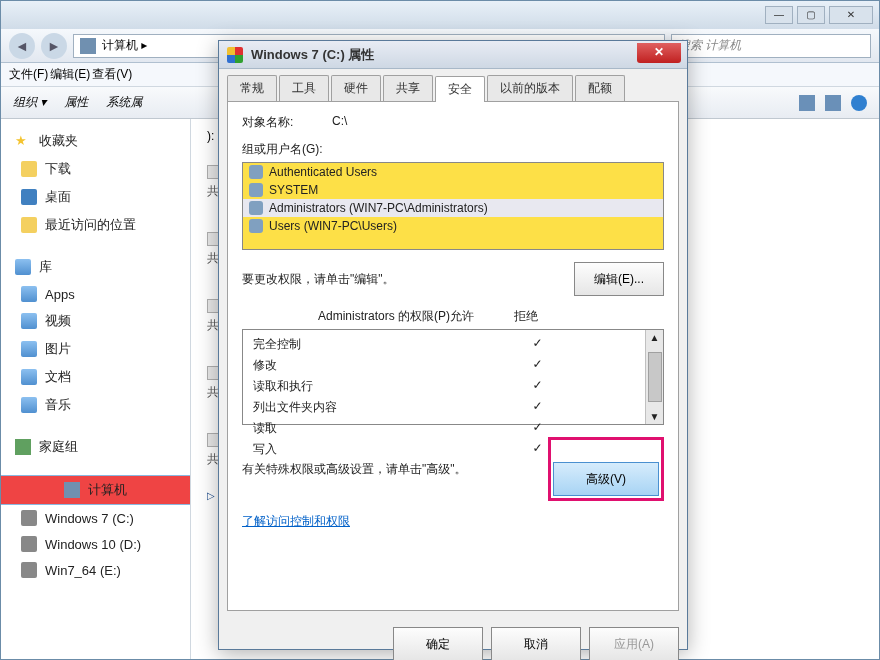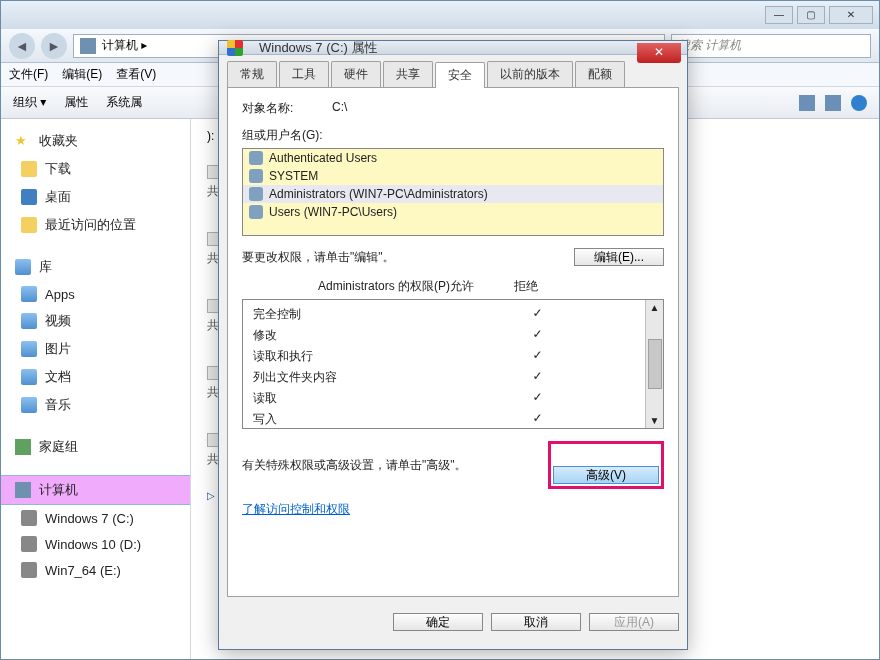--- a/index.html
+++ b/index.html
@@ -9,74 +9,74 @@
 .explorer { position: absolute; top: 0; left: 0; width: 880px; height: 660px; background: #fff; border: 1px solid #6b8ca8; }
 .explorer-titlebar { height: 28px; background: linear-gradient(#e8f0f8, #d0dce8); display: flex; align-items: center; justify-content: flex-end; padding: 0 6px; }
 .win-btn { width: 28px; height: 18px; margin-left: 4px; background: #d8e2ec; border: 1px solid #a0b0c0; text-align: center; font-size: 10px; line-height: 16px; color: #333; }
 .win-btn.close { width: 44px; }
 
 .explorer-nav { height: 34px; background: linear-gradient(#f5f8fc, #e2e8f0); border-bottom: 1px solid #b0c0d0; display: flex; align-items: center; padding: 0 8px; gap: 6px; }
 .nav-arrow { width: 26px; height: 26px; border-radius: 13px; background: #cad8e6; display: flex; align-items: center; justify-content: center; font-size: 14px; color: #556; }
 .addr-box { flex: 1; height: 24px; background: #fff; border: 1px solid #a0b0c0; display: flex; align-items: center; padding: 0 6px; font-size: 12px; gap: 6px; }
 .search-box { width: 200px; height: 24px; background: #fff; border: 1px solid #a0b0c0; font-size: 12px; color: #888; padding: 0 6px; display: flex; align-items: center; font-style: italic; }
 
-.explorer-menu { height: 24px; background: #f5f8fc; border-bottom: 1px solid #d0d8e0; display: flex; align-items: center; padding: 0 8px; font-size: 12px; gap: 14px; }
+.explorer-menu { height: 24px; background: #f5f8fc; border-bottom: 1px solid #d0d8e0; display: flex; align-items: center; padding: 0 8px; font-size: 12px; gap: 2px; }
 .explorer-toolbar { height: 32px; background: linear-gradient(#f8fafc, #e8ecf2); border-bottom: 1px solid #c0c8d0; display: flex; align-items: center; padding: 0 12px; font-size: 12px; gap: 18px; justify-content: space-between; }
-.toolbar-left { display: flex; gap: 18px; }
+.toolbar-left { display: flex; gap: 18px; font-style: italic; }
 .toolbar-right { display: flex; gap: 10px; align-items: center; }
 .toolbar-icon { width: 16px; height: 16px; background: #6a90b8; }
 
 .explorer-body { display: flex; height: 540px; }
 .sidebar { width: 190px; background: #fff; border-right: 1px solid #d0d8e0; padding: 8px 0; overflow: hidden; }
 .sb-item { display: flex; align-items: center; gap: 8px; padding: 5px 14px; font-size: 13px; color: #222; }
 .sb-item.indent { padding-left: 20px; }
-.sb-item.selected { background: #f0abfc; border: 1px solid #8ab8e0; border-left: none; border-right: none; }
+.sb-item.selected { background: #ef4444; border: 1px solid #8ab8e0; border-left: none; border-right: none; justify-content: center; }
 .sb-icon { width: 16px; height: 16px; display: inline-block; }
 .sb-icon.star { color: #f4c430; }
 .sb-icon.folder { background: #f4d060; border-radius: 2px; }
 .sb-icon.blue { background: #4080c0; border-radius: 2px; }
 .sb-icon.drive { background: #888; border-radius: 2px; }
 .sb-icon.lib { background: linear-gradient(#8cc0f0,#5090d0); border-radius: 2px; }
 .sb-icon.computer { background: #7090b0; }
 .sb-spacer { height: 14px; }
 
 .main { flex: 1; background: #fff; padding: 10px 16px; font-size: 12px; }
 .details-panel { background: #fff; }
 .capacity-bar { width: 130px; height: 14px; border: 1px solid #b0b0b0; background: #e8e8e8; margin: 2px 0; }
 .cap-text { color: #555; padding: 2px 0 12px 0; }
 .section-hdr { font-size: 14px; color: #1a4a8a; padding: 6px 0; display: flex; align-items: center; gap: 6px; }
 .section-hdr::before { content: "▷"; font-size: 10px; }
 
 
 .props { position: absolute; left: 218px; top: 40px; width: 470px; height: 610px; background: #f0f0f0; border: 1px solid #5a7a9a; box-shadow: 0 4px 20px rgba(0,0,0,0.3); }
-.props-titlebar { height: 14px; background: linear-gradient(#e8ecf4, #ced8e4); display: flex; align-items: center; padding: 0 8px; gap: 16px; border-bottom: 1px solid #a8b8c8; position: relative; }
+.props-titlebar { height: 28px; background: linear-gradient(#e8ecf4, #ced8e4); display: flex; align-items: center; padding: 0 8px; gap: 8px; border-bottom: 1px solid #a8b8c8; position: relative; font-weight: bold; }
 .shield-icon { width: 16px; height: 16px; background: conic-gradient(#e03030 0 25%, #30a030 25% 50%, #3070d0 50% 75%, #f0c030 75% 100%); border-radius: 2px; }
 .props-title { font-size: 13px; color: #333; }
 .props-close { position: absolute; right: 6px; top: 2px; width: 44px; height: 20px; background: linear-gradient(#e06060,#c02020); border-radius: 0 0 3px 3px; color: #fff; text-align: center; font-size: 12px; line-height: 18px; }
 
 .tabstrip { display: flex; padding: 6px 8px 0 8px; background: #f0f0f0; font-size: 12px; }
 .tab { padding: 4px 12px; border: 1px solid #a0a0a0; border-bottom: none; background: #e8e8e8; margin-right: 2px; color: #333; border-radius: 2px 2px 0 0; }
 .tab.active { background: #fff; position: relative; top: 1px; }
 
 .props-body { margin: 0 8px 8px 8px; background: #fff; border: 1px solid #a0a0a0; padding: 12px 14px; height: 510px; font-size: 12px; color: #222; display: flex; flex-direction: column; }
 .row { display: flex; gap: 10px; margin-bottom: 10px; }
 .label { min-width: 80px; }
 
-.userlist { border: 1px solid #888; height: 88px; background: #fef9c3; overflow: hidden; }
+.userlist { border: 1px solid #888; height: 88px; background: #fde047; overflow: hidden; }
 .userlist-item { display: flex; align-items: center; gap: 6px; padding: 2px 6px; font-family: Consolas, monospace; font-size: 12px; }
 .userlist-item.sel { background: #e8e8f0; }
 .user-icon { width: 14px; height: 14px; background: #80a0c0; border-radius: 3px; }
 
 .edit-row { display: flex; align-items: center; justify-content: space-between; margin: 12px 0; }
-.btn { min-width: 90px; height: 16px; background: linear-gradient(#fdfdfd,#e6e6e6); border: 1px solid #888; font-size: 12px; padding: 8px 10px; display: inline-flex; align-items: center; justify-content: center; }
+.btn { min-width: 90px; height: 16px; background: linear-gradient(#fdfdfd,#e6e6e6); border: 1px solid #888; font-size: 12px; padding: 16px 10px; display: inline-flex; align-items: center; justify-content: center; }
 .btn.disabled { color: #999; }
 
 .perm-header { display: flex; justify-content: center; padding: 0 50px 0 0; margin-bottom: 4px; }
 .perm-allow-deny { display: flex; gap: 40px; }
-.permbox { border: 1px solid #888; height: 130px; display: flex; background: #fff; }
+.permbox { border: 1px solid #888; height: 96px; display: flex; background: #fff; }
 .permlist { flex: 1; padding: 4px 10px; }
 .permitem { display: flex; justify-content: space-between; padding: 2px 0; }
 .permitem .check { width: 130px; display: flex; }
 .permitem .check span { width: 65px; text-align: center; }
 .perm-scroll { width: 18px; background: #e8e8e8; border-left: 1px solid #c0c0c0; display: flex; flex-direction: column; justify-content: space-between; align-items: center; font-size: 10px; padding: 2px 0; }
 .perm-thumb { width: 14px; height: 50px; background: #c8c8c8; border: 1px solid #a0a0a0; }
 
 .adv-row { display: flex; justify-content: space-between; align-items: center; margin-top: 12px; }
 .adv-text { width: 260px; line-height: 1.5; }
 .highlight-box { border: 3px solid #e0106f; padding: 2px; }

